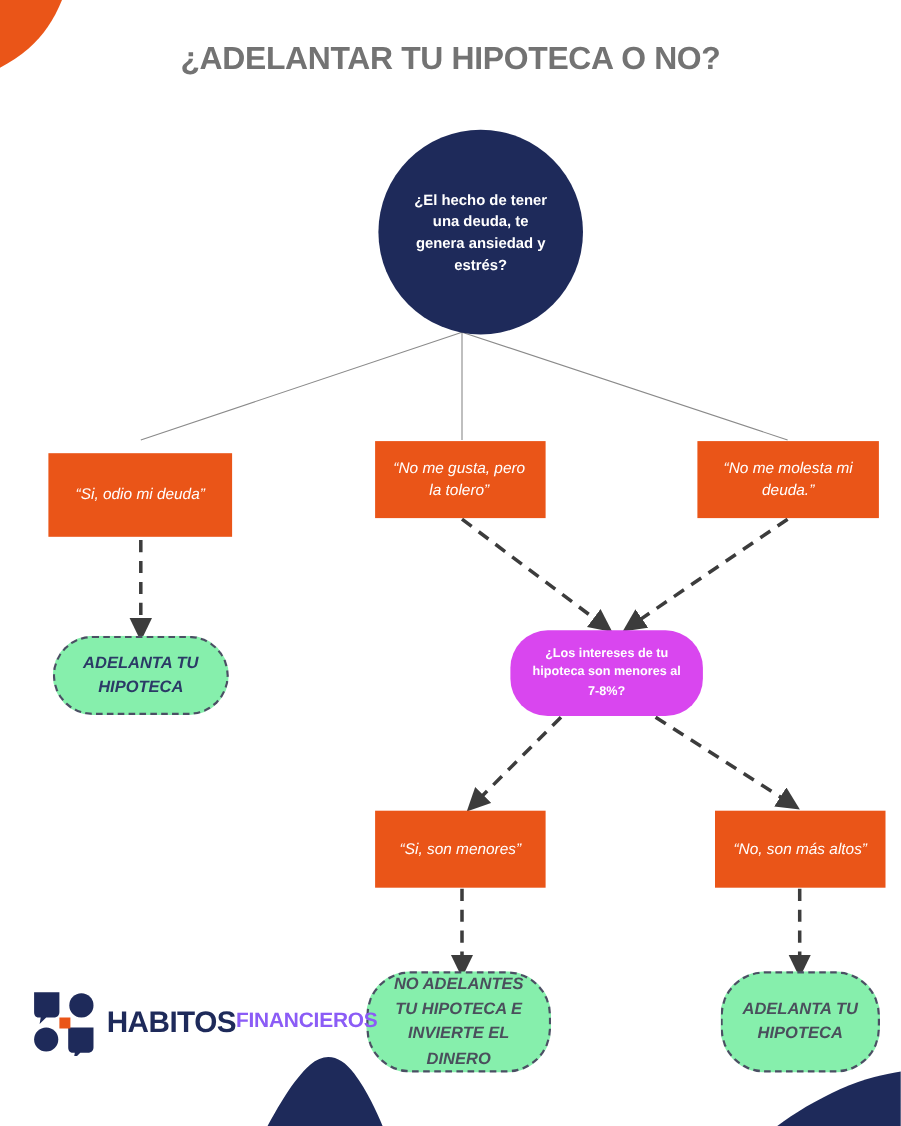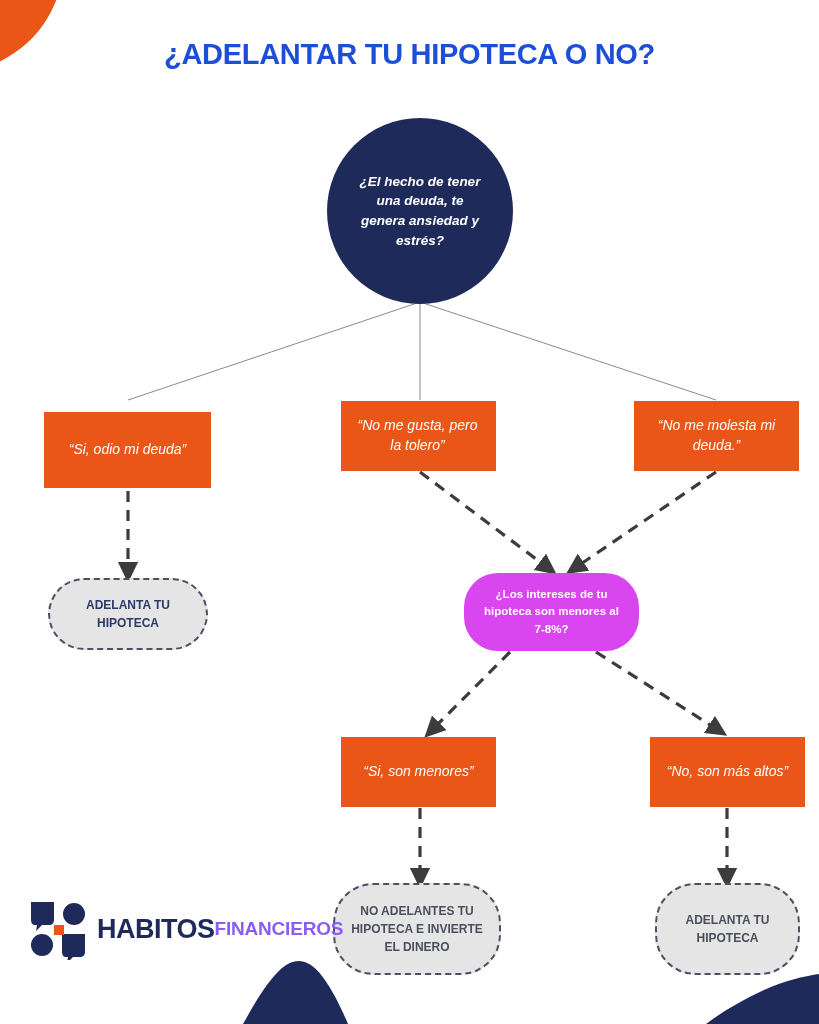--- a/index.html
+++ b/index.html
@@ -19,33 +19,33 @@
   #deco-bottom{left:0;bottom:0;width:819px;height:120px;}
 
   
   #links{position:absolute;left:0;top:0;width:819px;height:1024px;}
 
   
   #page-title{
     position:absolute;left:0;top:38px;width:819px;
     text-align:center;
     font-size:29px;font-weight:bold;letter-spacing:-0.3px;
-    color:#1d4ed8;
+    color:#737373;
   }
 
   
   .node{position:absolute;box-sizing:border-box;display:flex;align-items:center;justify-content:center;text-align:center;}
 
   .node-circle{
     border-radius:50%;
     background:#1e2a5a;color:#ffffff;
     font-size:13.5px;font-weight:bold;line-height:1.45;
     padding:0 26px;
   }
-  #node-q1{left:327px;top:118px;width:186px;height:186px;font-style:italic;}
+  #node-q1{left:344px;top:118px;width:186px;height:186px;}
 
   .node-option{
     background:#ea5518;color:#ffffff;
     font-size:14px;font-style:italic;line-height:1.4;
     padding:0 12px;
   }
   #node-opt-hate{left:44px;top:412px;width:167px;height:76px;}
   #node-opt-tolerate{left:341px;top:401px;width:155px;height:70px;padding-left:10px;}
   #node-opt-fine{left:634px;top:401px;width:165px;height:70px;}
   #node-opt-lower{left:341px;top:737px;width:155px;height:70px;}
@@ -55,24 +55,25 @@
     background:#d946ef;color:#ffffff;
     border-radius:34px;
     font-size:11.5px;font-weight:bold;line-height:1.5;
     padding:0 16px;
   }
   #node-q2{left:464px;top:573px;width:175px;height:78px;}
 
   .node-terminal{
     border:2px dashed #4a4f63;
     border-radius:40px;
-    background:#e5e5e5;
-    font-size:12px;font-weight:bold;line-height:1.5;
+    background:#86efac;
+    font-size:15px;font-weight:bold;line-height:1.5;
     padding:0 14px;
     color:#2b3353;
+    font-style:italic;
   }
   #node-end-pay-left{left:48px;top:578px;width:160px;height:72px;color:#2b3a66;}
   #node-end-invest{left:333px;top:883px;width:168px;height:92px;color:#4a4f5c;}
   #node-end-pay-right{left:655px;top:883px;width:145px;height:92px;color:#4a4f5c;}
 
   
   #logo{position:absolute;left:28px;top:898px;display:flex;align-items:center;}
   #logo-mark{width:60px;height:62px;margin-right:9px;flex:0 0 auto;}
   #logo-words{display:flex;flex-direction:row;line-height:1;}
   #logo-word-top{font-size:27px;font-weight:bold;color:#1e2a5a;letter-spacing:-0.5px;}

